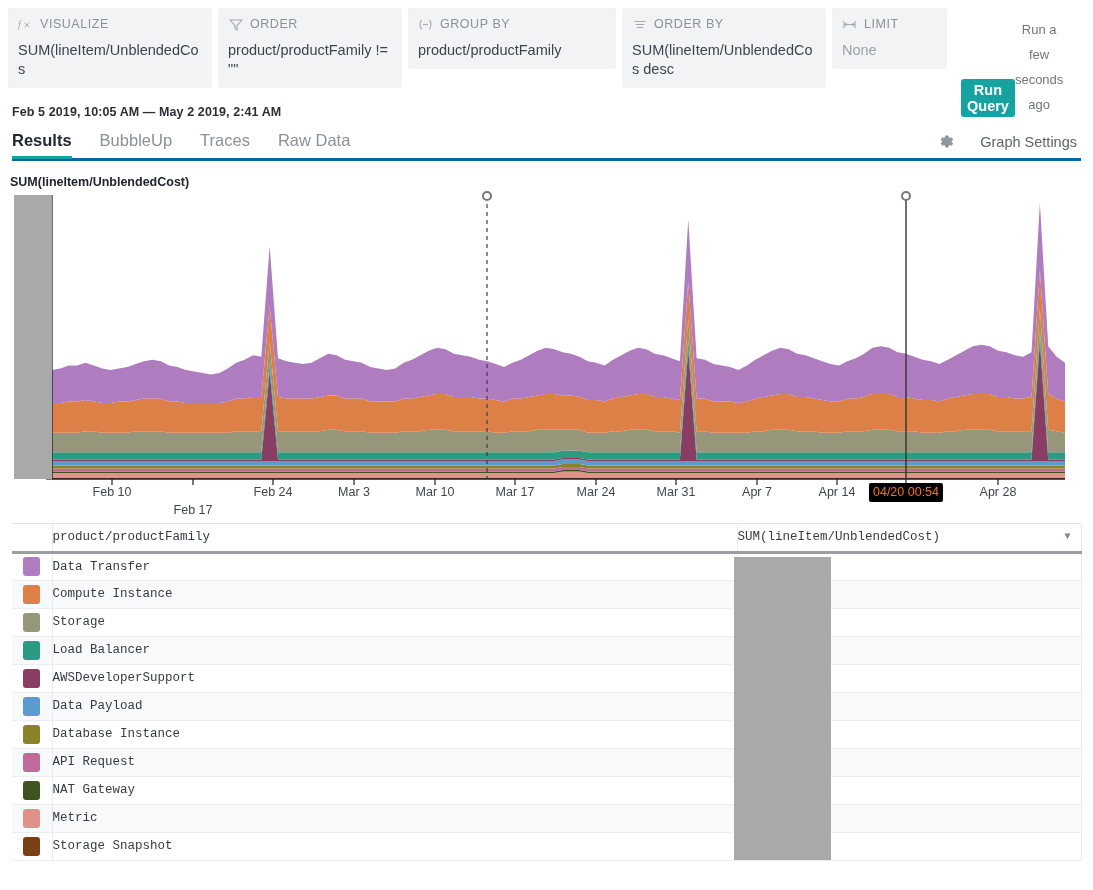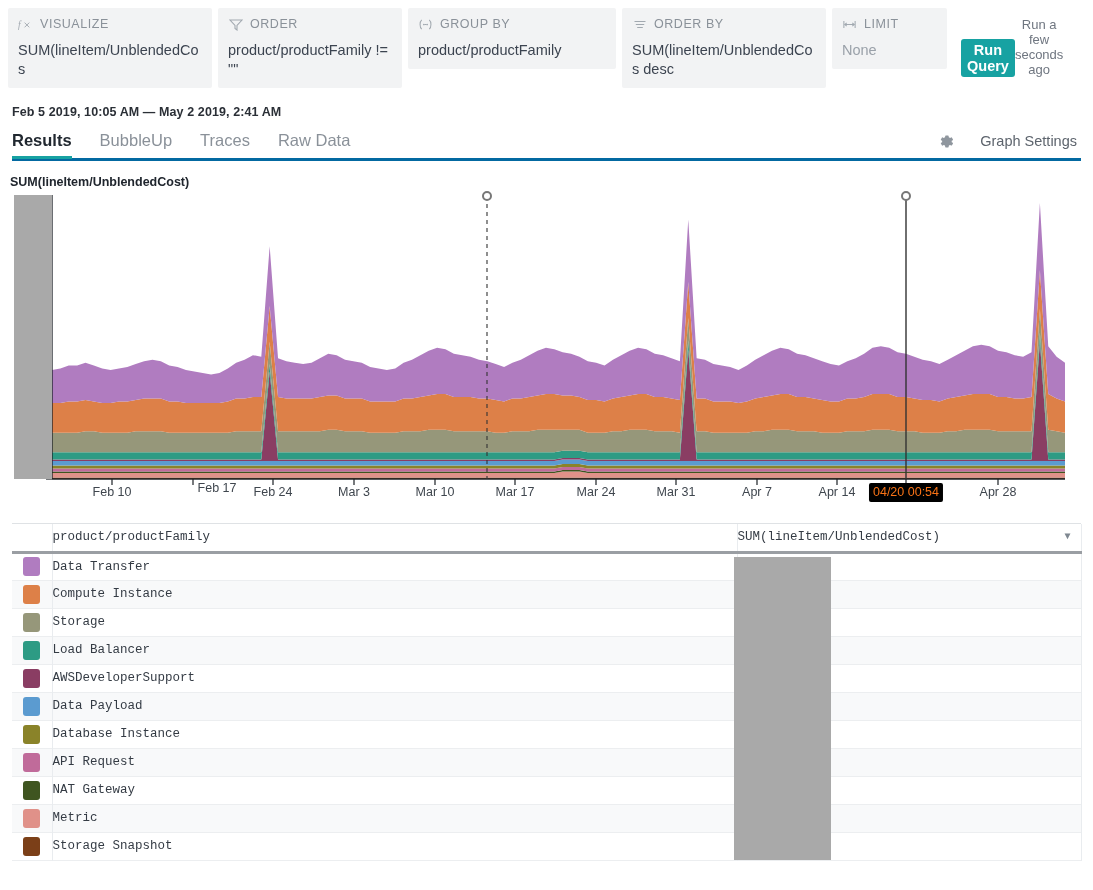--- a/index.html
+++ b/index.html
@@ -77,21 +77,21 @@
     width: 98px;
     height: 38px;
     cursor: pointer;
     font-family: "Liberation Sans", sans-serif;
   }
   .run-sub {
     margin-top: 9px;
     font-size: 13px;
     color: #6f7680;
     text-align: center;
-    line-height: 15px;
+    line-height: 25px;
     width: 92px;
   }
 
   
   .daterange {
     margin: 5px 0 0 12px;
     font-size: 12.5px;
     font-weight: bold;
     color: #2a2f36;
     letter-spacing: .1px;
@@ -123,21 +123,21 @@
     position: absolute;
     left: 0; right: 0; bottom: -1px;
     height: 3px;
     background: #17a2a2;
   }
   .graph-settings {
     position: absolute;
     right: 4px;
     bottom: 8px;
     display: flex;
-    align-items: flex-start;
+    align-items: center;
     gap: 25px;
     color: #5d646d;
     font-size: 14.5px;
     cursor: pointer;
   }
   .gear { width: 17px; height: 17px; color: #8f969e; display: block; }
 
   
   .chart-wrap {
     position: relative;
@@ -390,21 +390,21 @@
         <circle cx="487" cy="5" r="4" fill="#ffffff" stroke="#777" stroke-width="2"></circle>
         <line x1="906" x2="906" y1="5" y2="288" stroke="#333" stroke-width="1.4"></line>
         <circle cx="906" cy="5" r="4" fill="#ffffff" stroke="#777" stroke-width="2"></circle>
       </g>
   </svg>
 
   <div class="mask-left"></div>
   <div class="zero-label">0</div>
   <div id="xticks">
       <div class="tick-label" style="left: 112px; top: 310px;">Feb 10</div>
-      <div class="tick-label" style="left: 193px; top: 306px; margin-left: 24px;">Feb 17</div>
+      <div class="tick-label" style="left: 193px; top: 328px;">Feb 17</div>
       <div class="tick-label" style="left: 273px; top: 310px;">Feb 24</div>
       <div class="tick-label" style="left: 354px; top: 310px;">Mar 3</div>
       <div class="tick-label" style="left: 435px; top: 310px;">Mar 10</div>
       <div class="tick-label" style="left: 515px; top: 310px;">Mar 17</div>
       <div class="tick-label" style="left: 596px; top: 310px;">Mar 24</div>
       <div class="tick-label" style="left: 676px; top: 310px;">Mar 31</div>
       <div class="tick-label" style="left: 757px; top: 310px;">Apr 7</div>
       <div class="tick-label" style="left: 837px; top: 310px;">Apr 14</div>
       <div class="tooltip-x" style="left: 906px; top: 308px;">04/20 00:54</div>
       <div class="tick-label" style="left: 998px; top: 310px;">Apr 28</div>

